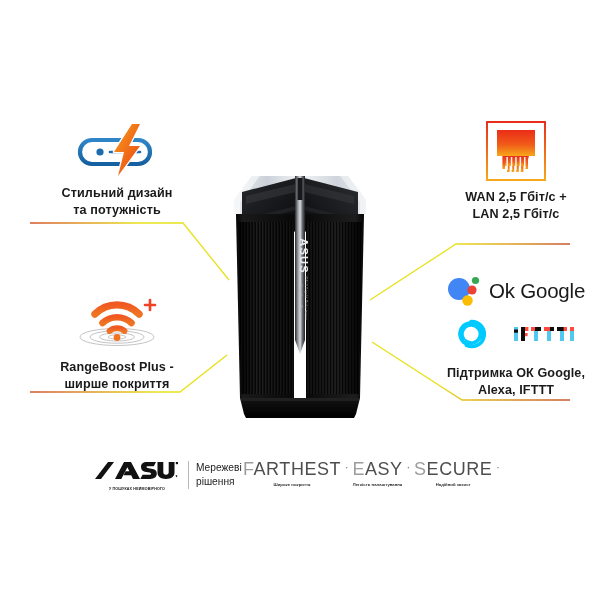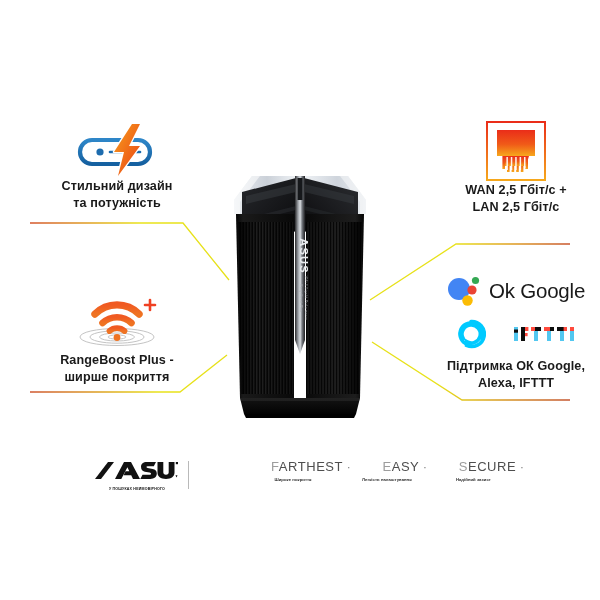--- a/index.html
+++ b/index.html
@@ -19,20 +19,21 @@
   .feature{position:absolute;display:flex;flex-direction:column;align-items:center;}
   .feature .cap{
     font-family:"Liberation Sans", sans-serif;
     font-size:12.6px;
     font-weight:700;
     color:#1a1a1a;
     line-height:1.33;
     text-align:center;
     letter-spacing:.1px;
     white-space:pre-line;
+    margin-top:7px;
   }
 
   #feat-design{left:28px;top:122px;width:178px;}
   #feat-ports{left:432px;top:120px;width:168px;align-items:center;}
   #feat-range{left:28px;top:296px;width:178px;}
   #feat-voice{left:432px;top:276px;width:168px;}
 
   .iconbox{display:flex;align-items:center;justify-content:center;}
 
   
@@ -49,22 +50,22 @@
   #divider{position:absolute;left:188px;top:461px;width:1px;height:28px;background:#b9b9b9;}
   #net-solutions{
     position:absolute;left:196px;top:461px;width:60px;
     font-size:10.2px;font-weight:400;color:#1d1d1d;line-height:1.36;
     white-space:pre-line;
   }
   #slogan{position:absolute;left:243px;top:460px;width:270px;}
   #slogan-row{display:flex;align-items:flex-start;}
   .slog-item{display:flex;flex-direction:column;align-items:center;}
   .slog-word{
-    font-size:13px;font-weight:400;color:#4e4e4e;
-    letter-spacing:.55px;line-height:1;white-space:nowrap;margin-left:28px;
+    font-size:18px;font-weight:400;color:#4e4e4e;
+    letter-spacing:.55px;line-height:1;white-space:nowrap;
   }
   .slog-word .cap1{color:#9d9d9d;}
   .slog-sub{
     font-size:4.2px;font-weight:700;color:#2b2b2b;
     margin-top:4.4px;letter-spacing:.05px;white-space:nowrap;
   }
   .slog-dot{
     font-size:13px;color:#8a8a8a;line-height:1;padding:0 3.5px;
   }
 </style>
@@ -386,20 +387,22 @@
 
         <path d="M80.5,13.2 L82.5,13.2 L81.5,15.6 Z"></path>
         <rect x="80.8" y="0" width="2.2" height="2.2"></rect>
       </g>
     </svg>
     <div class="asus-tag">У ПОШУКАХ НЕЙМОВІРНОГО</div>
   </div>
 
   <div id="divider"></div>
 
+  <div id="net-solutions">Мережеві
+рішення</div>
 
   <div id="slogan">
     <div id="slogan-row">
         <div class="slog-item">
           <div class="slog-word"><span class="cap1">F</span>ARTHEST</div>
           <div class="slog-sub">Широке покриття</div>
         </div>
         <div class="slog-dot">·</div>
         <div class="slog-item">
           <div class="slog-word"><span class="cap1">E</span>ASY</div>

